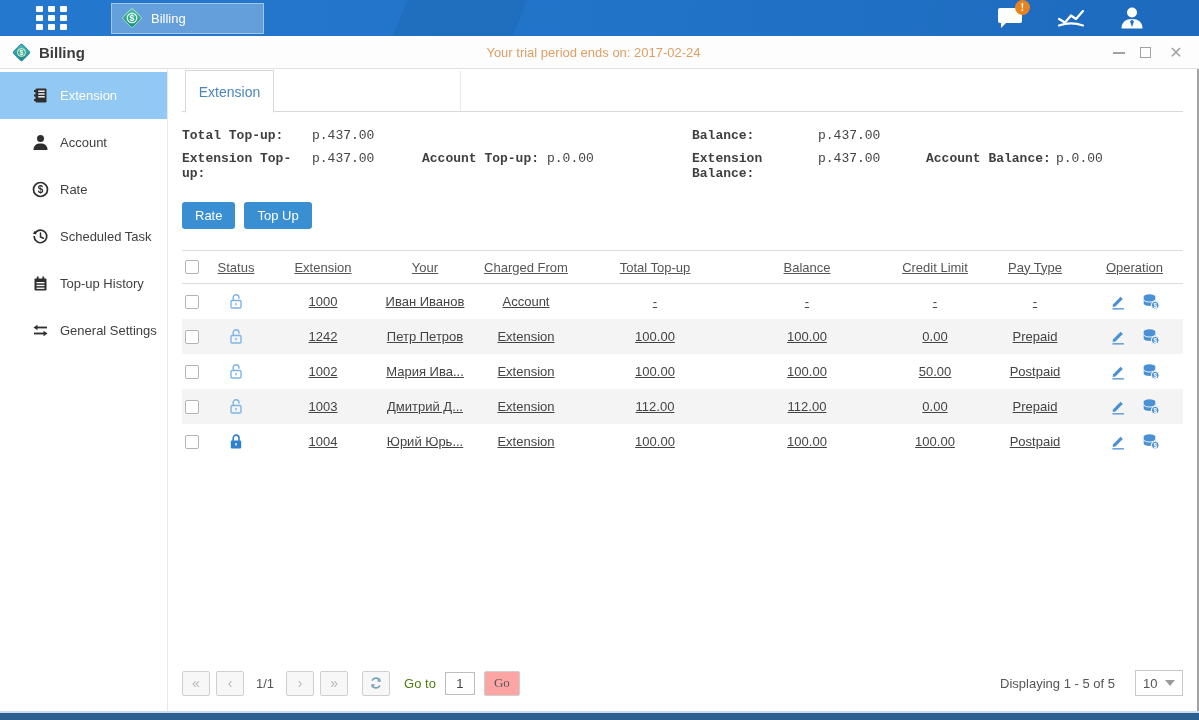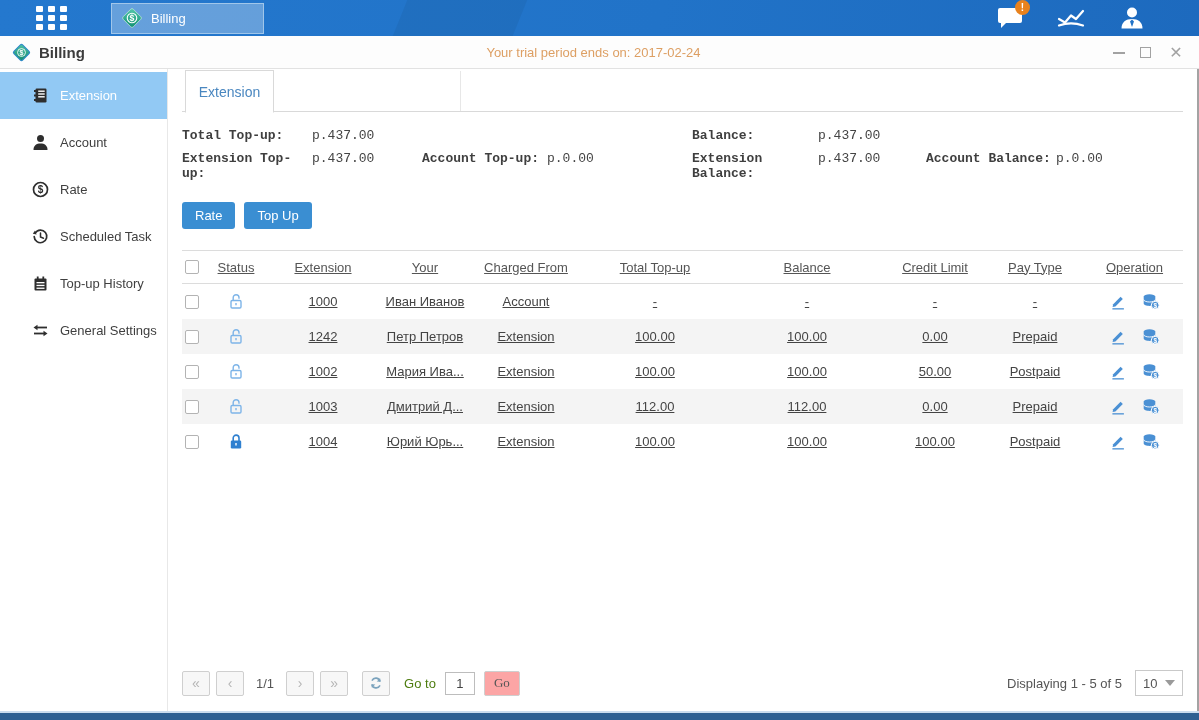--- a/index.html
+++ b/index.html
@@ -78,21 +78,21 @@
   .footer { margin-top:auto; flex:0 0 auto; display:flex; align-items:center; padding-bottom:12px; height:44px; }
   .pg-btn { width:28px; height:25px; border:1px solid #cfcfcf; background:#f7f7f7; color:#b5b5b5;
             display:flex; align-items:center; justify-content:center; font-size:14px; cursor:pointer; border-radius:2px; }
   .pg-group { display:flex; gap:6px; align-items:center; }
   .page-indicator { color:#555; font-size:13px; margin:0 6px; }
   .goto-label { color:#4d7c0f; font-size:13px; margin-left:14px; }
   .goto-input { width:30px; height:23px; border:1px solid #bdbdbd; font-size:13px; text-align:center;
                 margin-left:9px; font-family:inherit; color:#444; }
   .go-btn { height:25px; border:1px solid #cfcfcf; background:#fca5a5; color:#555; font-size:13px;
             padding:0 9px; margin-left:9px; cursor:pointer; font-family:Liberation Serif, serif; border-radius:2px; }
-  .footer-right { margin-left:auto; display:flex; align-items:center; gap:13px; }
+  .footer-right { margin-left:auto; display:flex; align-items:center; gap:20px; }
   .displaying { color:#555; font-size:13px; }
   .page-size { width:48px; height:26px; border:1px solid #c9c9c9; display:flex; align-items:center;
                justify-content:space-between; padding:0 7px; font-size:13px; color:#555; cursor:pointer; background:#fff; }
   .caret-down { width:0; height:0; border-left:5px solid transparent; border-right:5px solid transparent;
                 border-top:6px solid #9a9a9a; }
 
   .bottom-strip { height:9px; flex:0 0 auto; background:#2d5f92; border-top:2px solid #cadcee; }
 </style>
 </head>
 <body>

